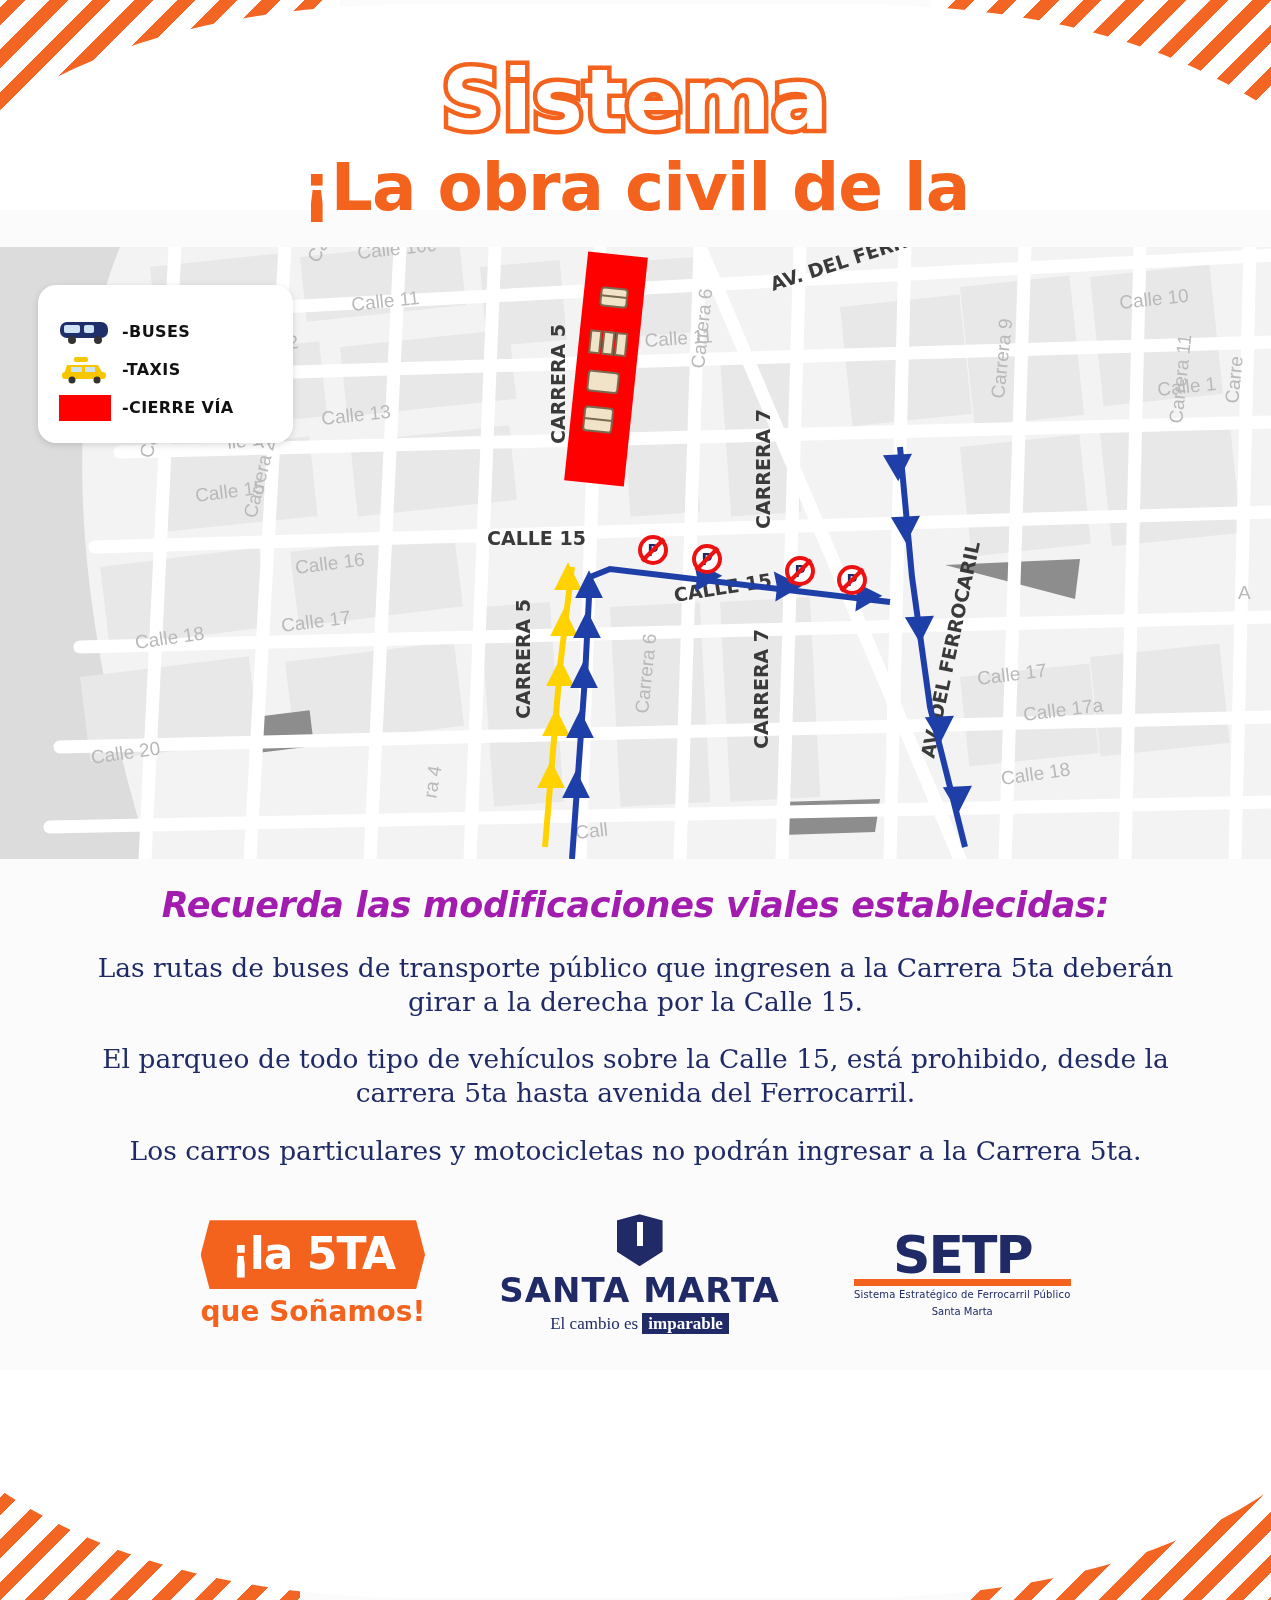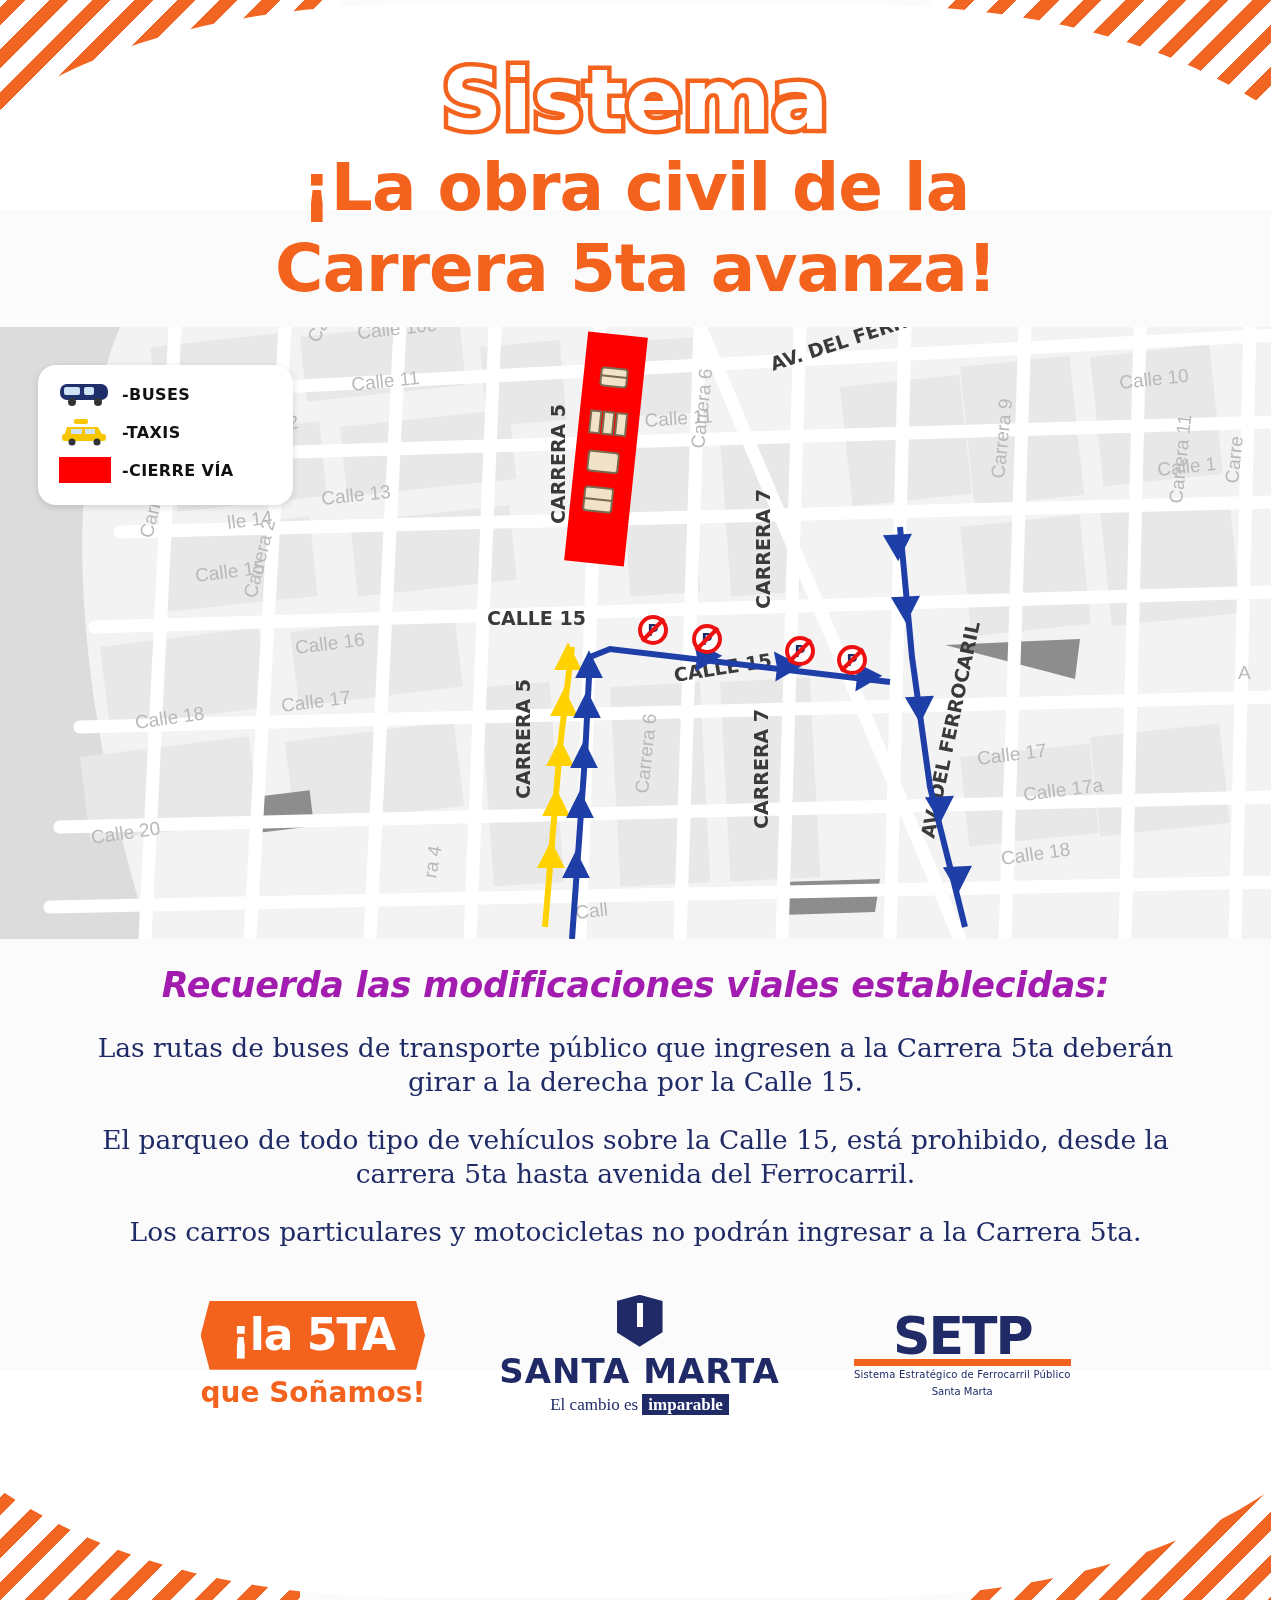--- a/index.html
+++ b/index.html
@@ -76,21 +76,21 @@
   }
   .map-svg { position: absolute; inset: 0; }
 
   .legend {
     position: absolute;
     left: 38px;
     top: 38px;
     width: 255px;
     background: #ffffff;
     border-radius: 18px;
-    padding: 10px 16px 16px 16px;
+    padding: 28px 16px 16px 16px;
     box-shadow: 0 2px 7px rgba(0,0,0,.14);
     z-index: 4;
   }
   .legend-row {
     display: flex;
     align-items: center;
     height: 38px;
   }
   .legend-icon {
     width: 62px;
@@ -238,21 +238,20 @@
   <svg class="stripe-mask" style="top:0;left:0;width:1271px;height:210px;background:transparent;" viewBox="0 0 1271 210">
     <path d="M0,110 C120,30 260,8 400,4 L871,4 C1010,8 1150,30 1271,110 L1271,210 L0,210 Z" fill="#ffffff"></path>
   </svg>
   <svg class="stripe-mask" style="bottom:0;left:0;width:1271px;height:230px;background:transparent;" viewBox="0 0 1271 230">
     <path d="M0,0 L1271,0 L1271,120 C1150,200 1010,224 871,228 L400,228 C260,224 120,200 0,120 Z" fill="#ffffff"></path>
   </svg>
 
   <div class="header">
     <div class="title-main">Sistema</div>
     <div class="title-sub">¡La obra civil de la</div>
-    <div class="title-sub">Carrera 5ta avanza!</div>
   </div>
 
   <div class="map-wrap">
     <svg class="map-svg" viewBox="0 0 1271 612" preserveAspectRatio="none">
 
       <rect x="0" y="0" width="1271" height="612" fill="#f3f3f3"></rect>
       <path d="M0,0 L120,0 C70,120 60,320 150,612 L0,612 Z" fill="#dcdcdc"></path>
 
       <g fill="#e8e8e8">
         <rect x="150" y="20" width="130" height="70" transform="rotate(-6 150 20)"></rect>

